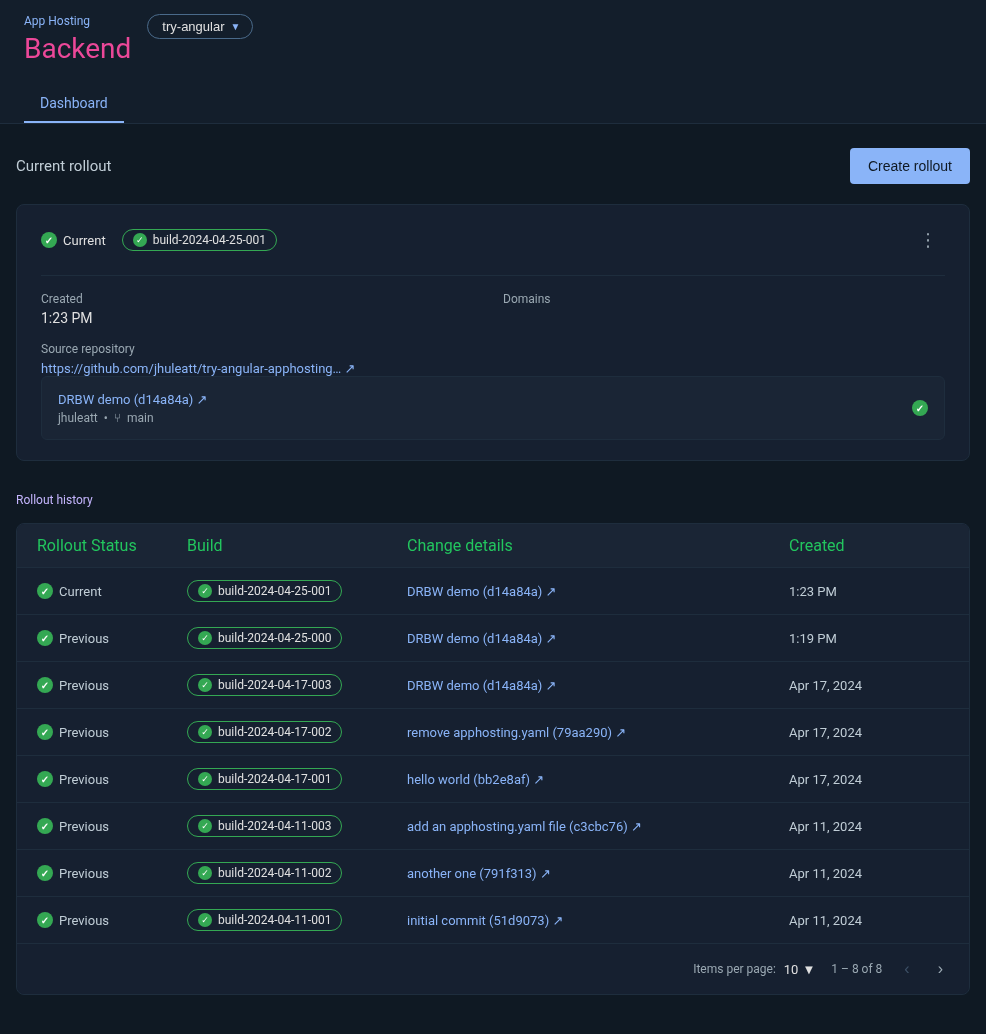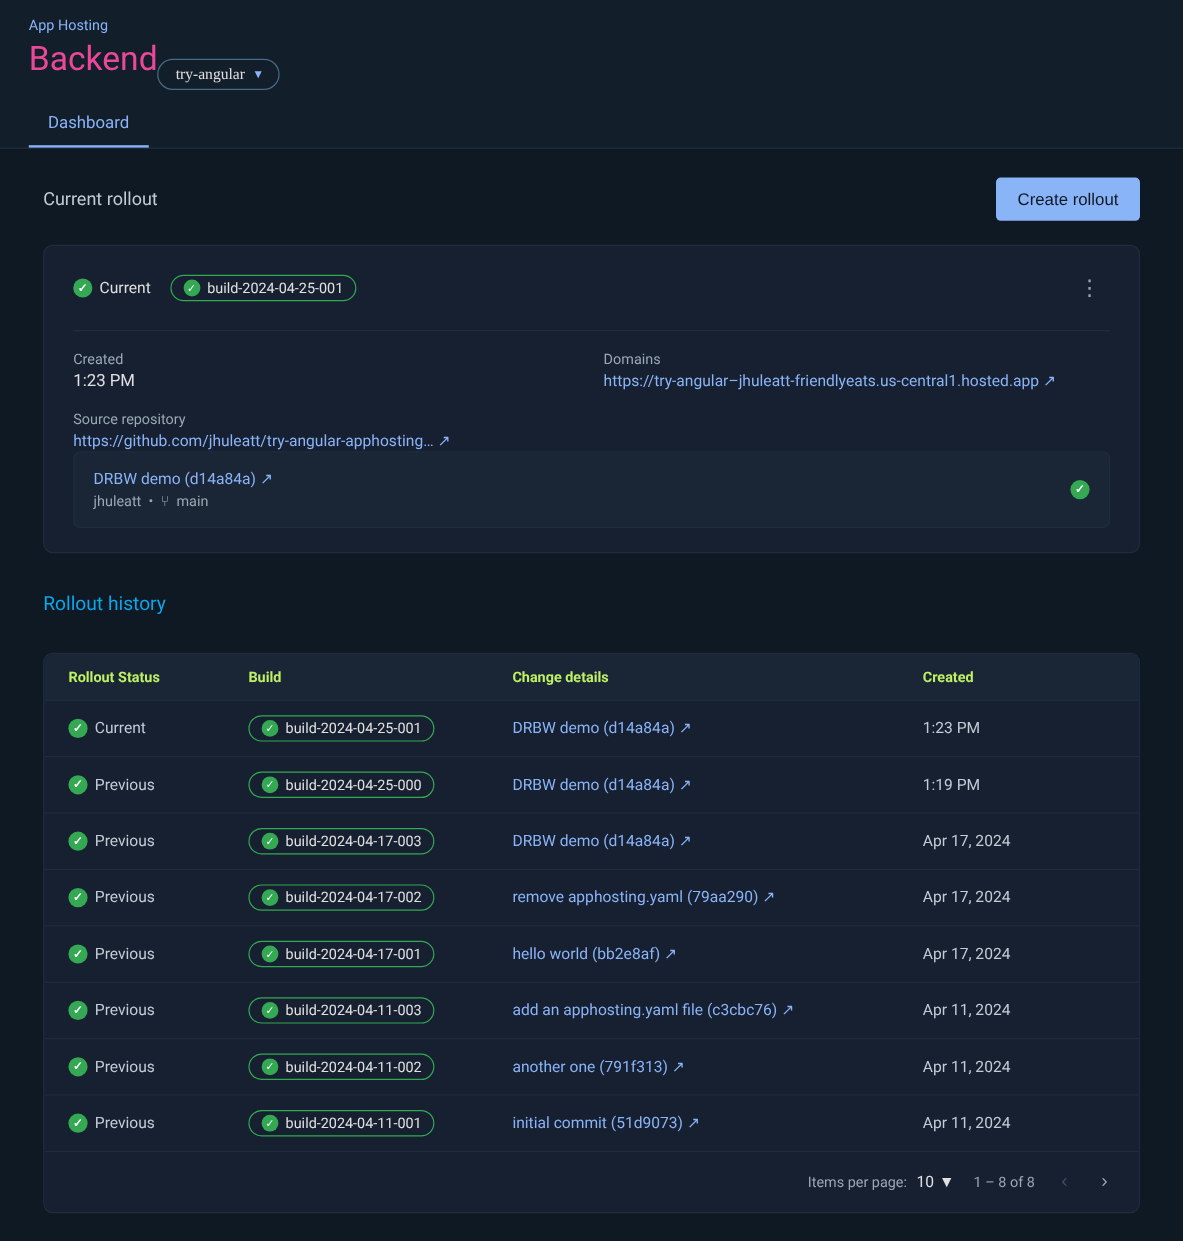--- a/index.html
+++ b/index.html
@@ -28,34 +28,34 @@
       margin-bottom: 10px;
     }
     .backend-header-row {
       display: flex;
       align-items: center;
       gap: 12px;
       margin-bottom: 10px;
     }
     .backend-title-area {
       display: flex;
-      align-items: flex-end;
+      align-items: flex-start;
+      gap: 16px;
     }
     .branch-selector {
       display: inline-flex;
       align-items: center;
       gap: 6px;
       background: transparent;
       border: 1px solid #4a6a8a;
       border-radius: 20px;
       padding: 4px 12px 4px 14px;
       color: #e0e0e0;
       font-size: 13px;
       cursor: pointer;
-      font-family: Liberation Serif, serif;
     }
     .branch-selector .chevron {
       font-size: 10px;
       color: #8ab4f8;
     }
     .tabs-row {
       display: flex;
       gap: 0;
       margin-top: 8px;
     }
@@ -65,21 +65,21 @@
       color: #8ab4f8;
       cursor: pointer;
       border-bottom: 2px solid transparent;
       position: relative;
     }
     .tab.active {
       color: #8ab4f8;
       border-bottom: 2px solid #8ab4f8;
     }
     .content-area {
-      padding: 24px 36px;
+      padding: 24px 16px;
     }
     .section-header-row {
       display: flex;
       align-items: center;
       justify-content: space-between;
       margin-bottom: 20px;
     }
     .section-title {
       font-size: 15px;
       color: #c0cdd6;
@@ -206,42 +206,42 @@
       color: #9aa8b2;
       margin-top: 4px;
       display: flex;
       align-items: center;
       gap: 6px;
     }
     .branch-icon {
       font-size: 12px;
     }
     .rollout-history-title {
-      font-size: 16px;
-      color: #0ea5e9;
+      font-size: 12px;
+      color: #c4b5fd;
       font-weight: 400;
-      margin-bottom: 32px;
+      margin-bottom: 16px;
     }
     .history-table {
       background-color: #162030;
       border: 1px solid #1e2d3d;
       border-radius: 8px;
       overflow: hidden;
     }
     .table-header {
       display: grid;
       grid-template-columns: 150px 220px 1fr 160px;
       padding: 12px 20px;
       background-color: #1a2535;
       border-bottom: 1px solid #1e2d3d;
     }
     .th {
-      font-size: 12px;
-      color: #bef264;
-      font-weight: 700;
+      font-size: 16px;
+      color: #22c55e;
+      font-weight: 400;
       text-transform: none;
     }
     .table-row {
       display: grid;
       grid-template-columns: 150px 220px 1fr 160px;
       padding: 12px 20px;
       border-bottom: 1px solid #1e2d3d;
       align-items: center;
     }
     .table-row:last-child {
@@ -357,23 +357,20 @@
     <hr class="divider">
 
     <div style="margin-top:16px;">
       <div class="rollout-info-grid">
         <div class="info-col">
           <div class="info-label">Created</div>
           <div class="info-value">1:23 PM</div>
         </div>
         <div class="info-col">
           <div class="info-label">Domains</div>
-          <a class="info-link" href="#">
-            <span>https://try-angular–jhuleatt-friendlyeats.us-central1.hosted.app ↗</span>
-          </a>
         </div>
       </div>
       <div style="margin-top: 4px; ">
         <div class="info-label">Source repository</div>
         <a class="info-link" href="#">
           <span>https://github.com/jhuleatt/try-angular-apphosting… ↗</span>
         </a>
       </div>
     </div>
 

